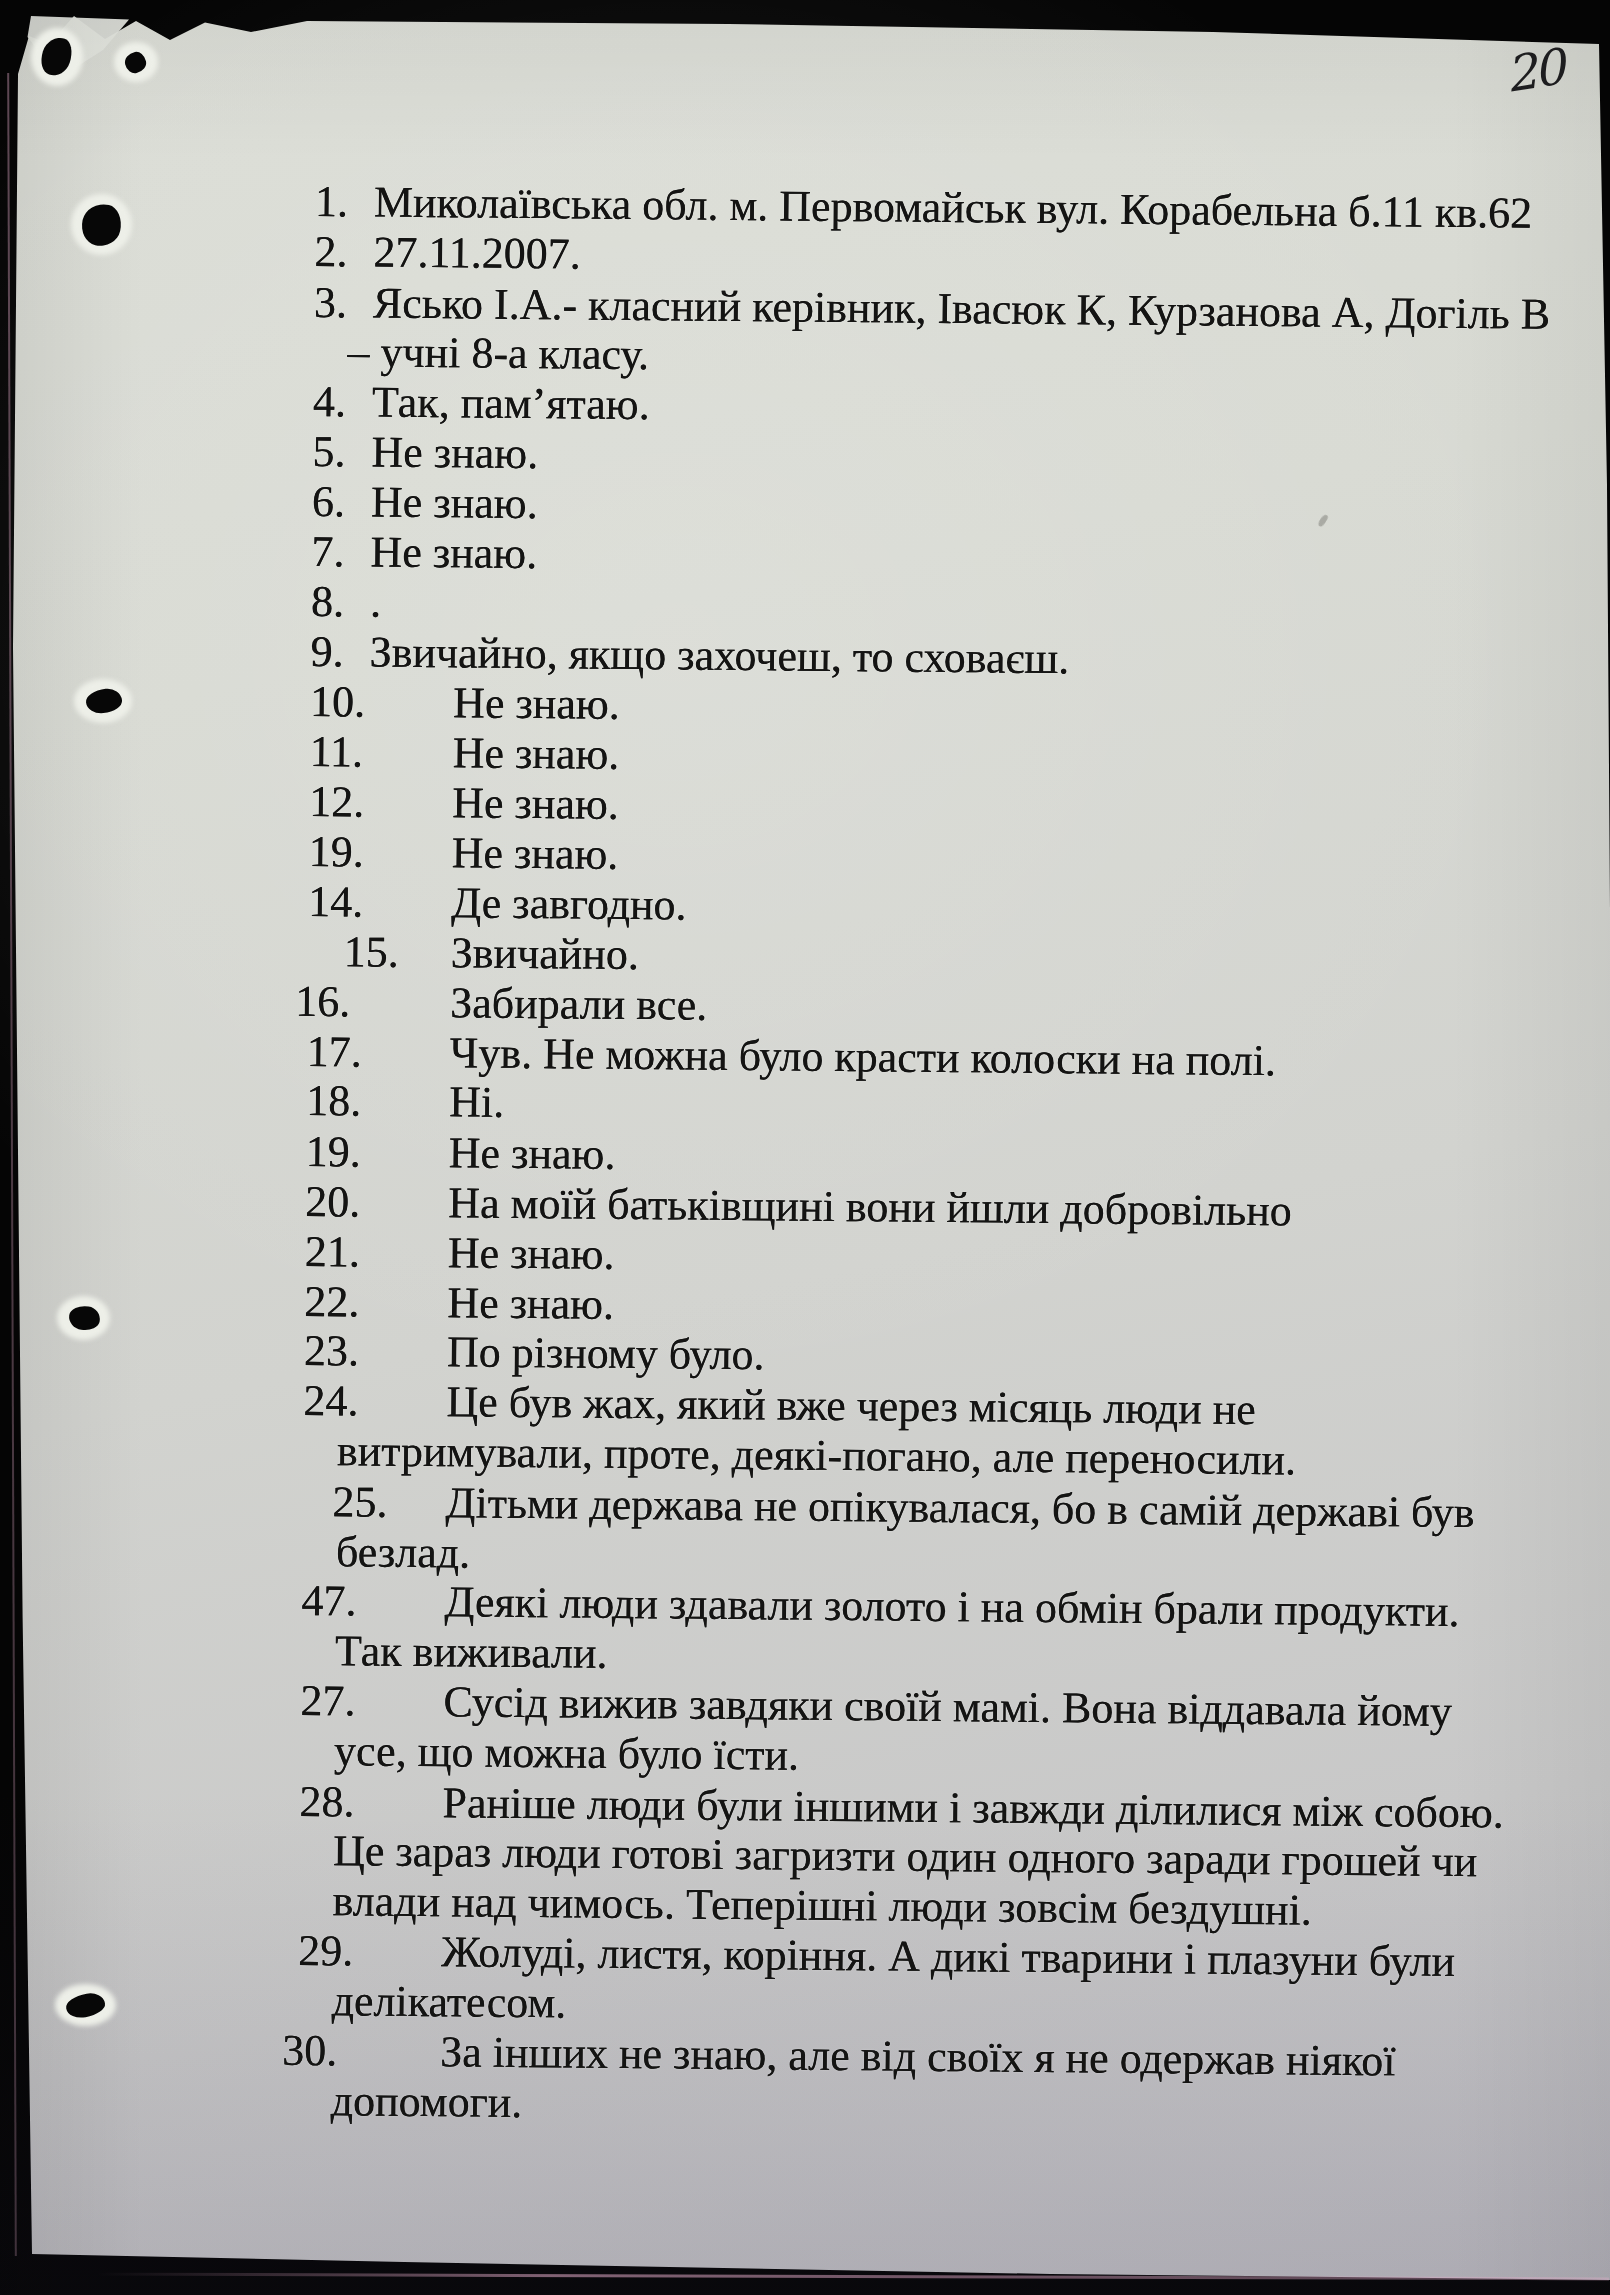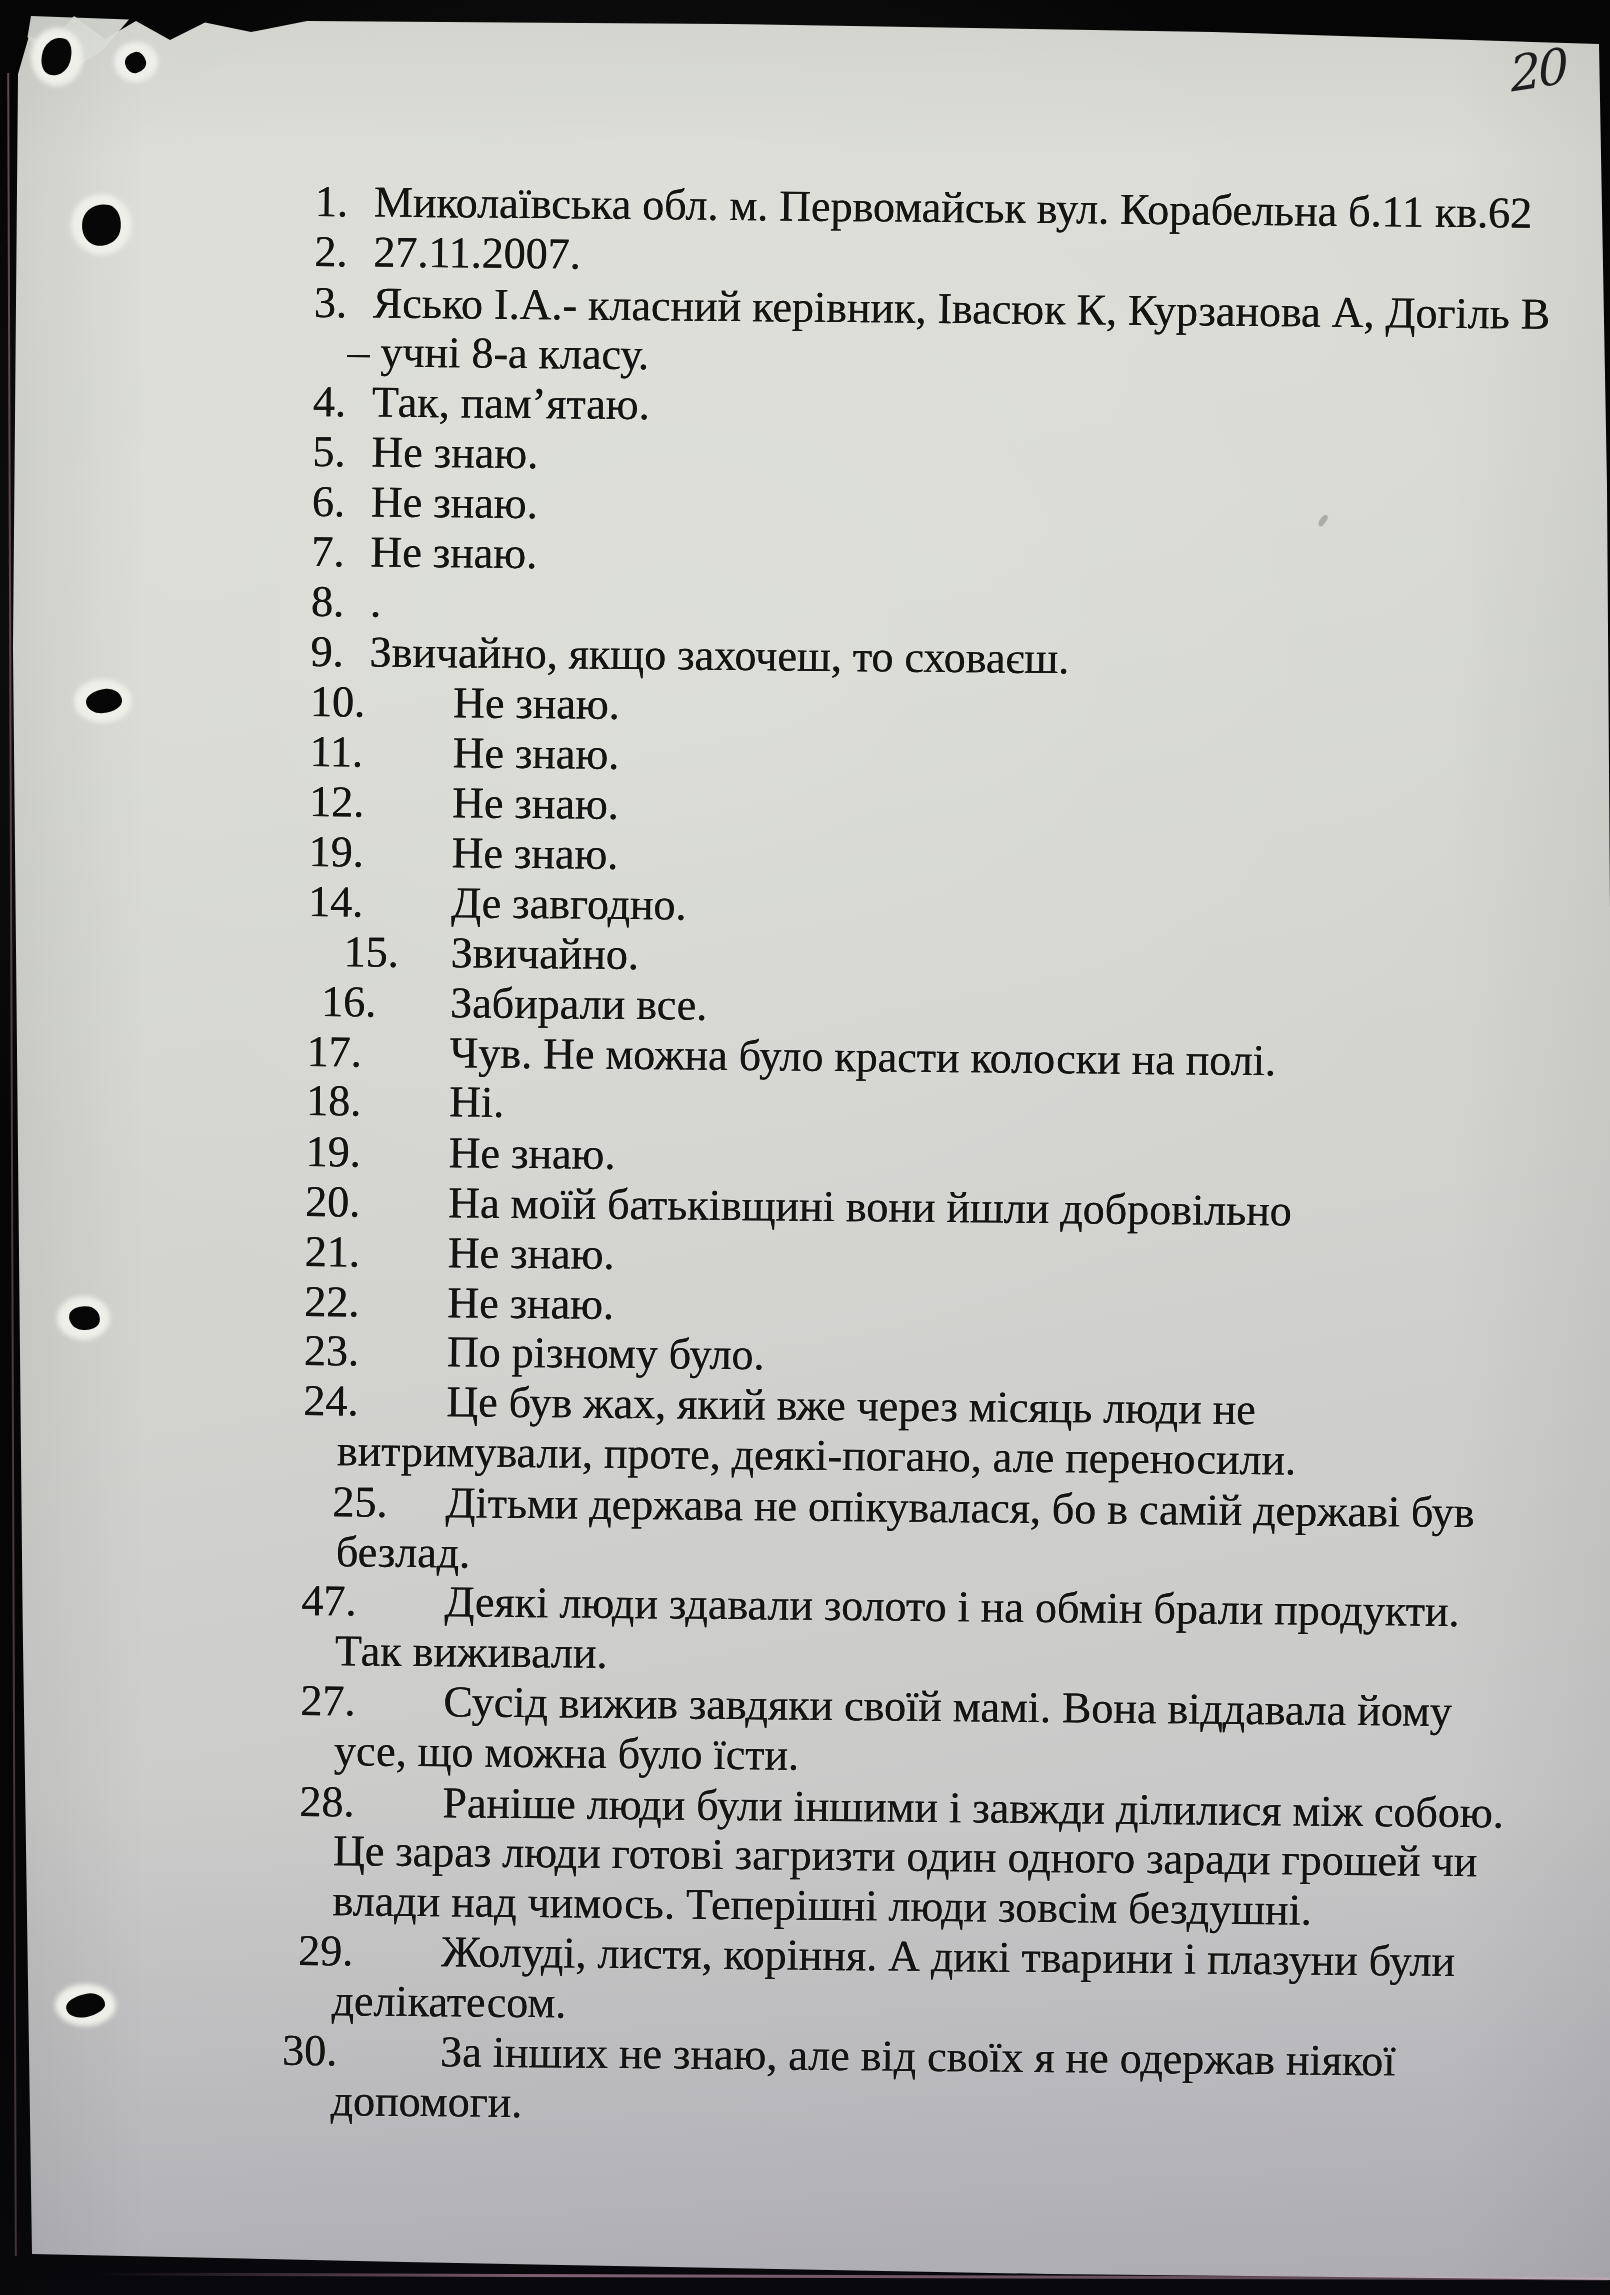--- a/index.html
+++ b/index.html
@@ -183,21 +183,21 @@
       </div>
       <div class="line" style="top: 876px;">
         <span style="left: 315px;">14.</span>
         <span style="left: 458px;">Де завгодно.</span>
       </div>
       <div class="line" style="top: 926px;">
         <span style="left: 315px; margin-left: 36px;">15.</span>
         <span style="left: 458px;">Звичайно.</span>
       </div>
       <div class="line" style="top: 976px;">
-        <span style="left: 329px; font-family: Liberation Serif, serif;">16.</span>
+        <span style="left: 303px; font-family: Liberation Serif, serif;">16.</span>
         <span style="left: 458px;">Забирали все.</span>
       </div>
       <div class="line" style="top: 1026px;">
         <span style="left: 315px;">17.</span>
         <span style="left: 458px;">Чув. Не можна було красти колоски на полі.</span>
       </div>
       <div class="line" style="top: 1075px;">
         <span style="left: 315px;">18.</span>
         <span style="left: 458px;">Ні.</span>
       </div>

